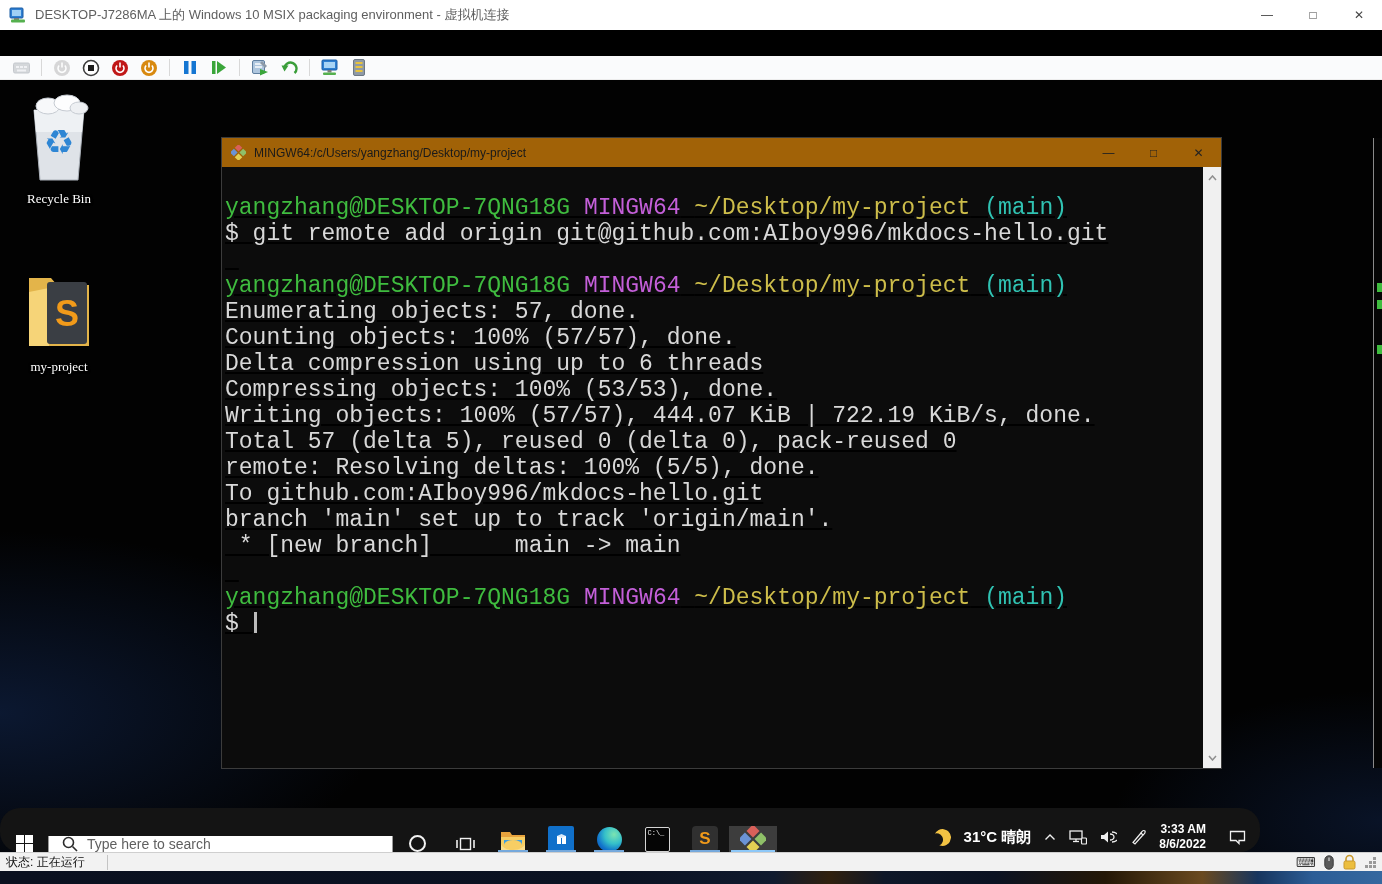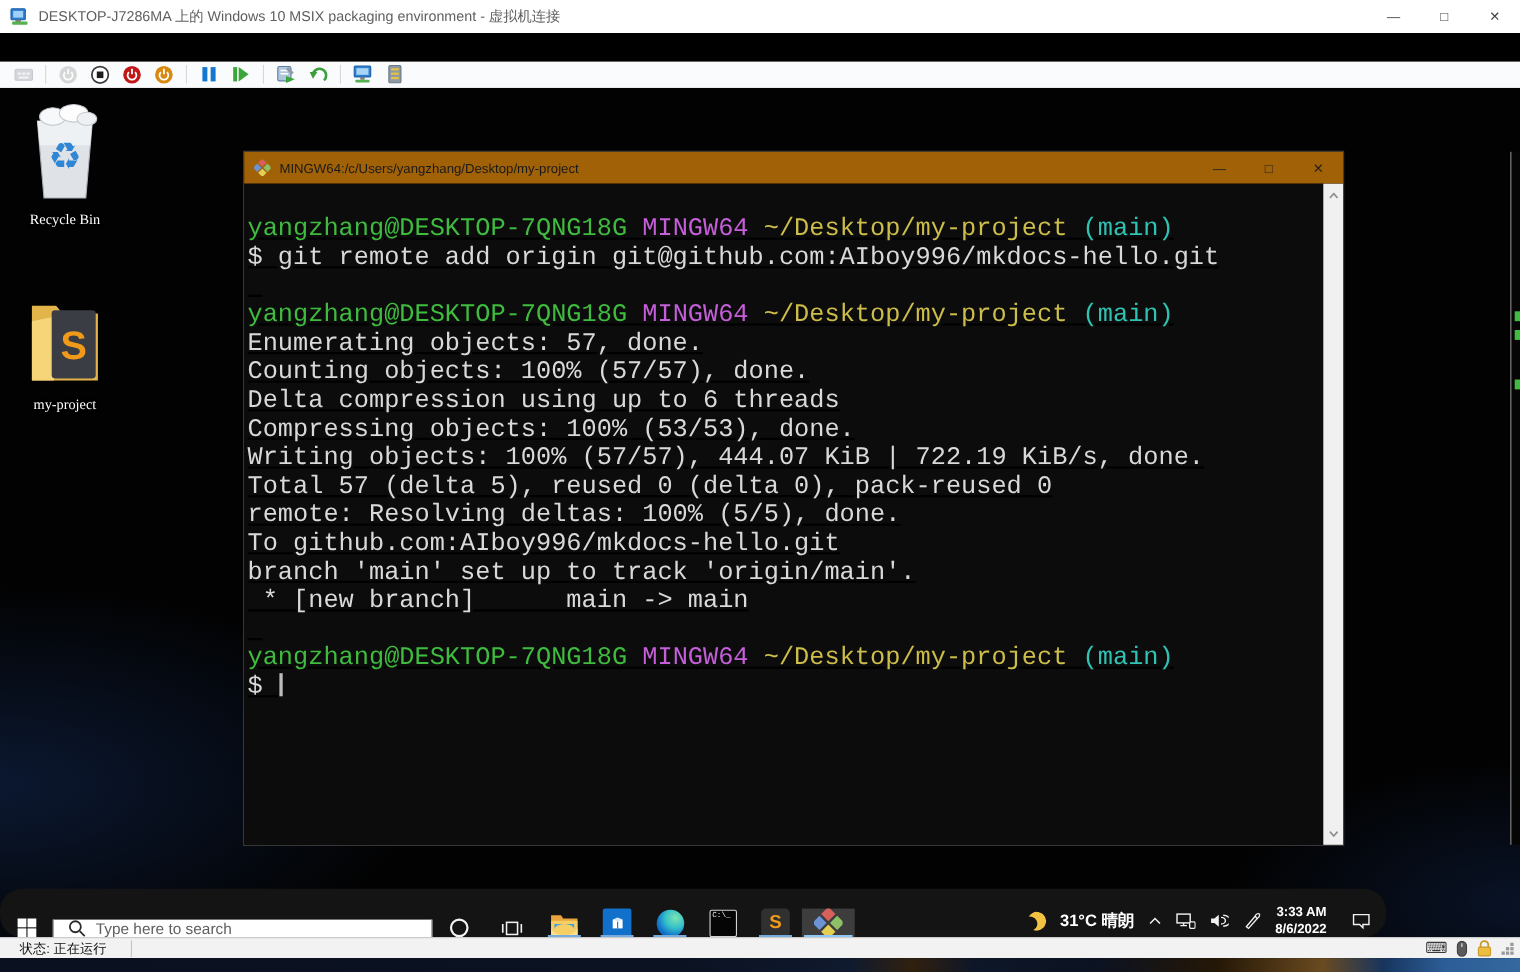--- a/index.html
+++ b/index.html
@@ -105,21 +105,21 @@
   .tray { margin-left:auto; display:flex; align-items:center; gap:13px; padding-right:14px;font-weight:bold; }
   .moon { width:17px; height:17px; border-radius:50%;
     box-shadow:inset -5px 4px 0 2px #f2c243; transform:rotate(18deg); }
   .tray-text { font-size:15px; color:#fff; }
   .clock { text-align:right; color:#fff; font-size:12px; line-height:15px; }
   .tray-ico { display:flex; align-items:center; justify-content:center; }
 
   
   .vm-statusbar { position:absolute; left:0; top:852px; width:1382px; height:19px;
     background:#f2f2f2; border-top:1px solid #cfcfcf; display:flex; align-items:center; }
-  .status-text { font-size:12px; color:#111; padding-left:18px; }
+  .status-text { font-size:12px; color:#111; padding-left:6px; }
   .status-sep { width:1px; height:15px; background:#c4c4c4; margin-left:22px; }
   .status-right { margin-left:auto; display:flex; align-items:center; gap:8px; padding-right:6px; }
   .kbd-ico { font-size:14px; color:#3a3a3a; font-family:"DejaVu Sans",sans-serif; }
   .grip { display:grid; grid-template-columns:3px 3px 3px; grid-template-rows:3px 3px 3px; gap:1px; }
   .grip i { background:transparent; } .grip i.d { background:#9a9a9a; }
 
   .host-strip { position:absolute; left:0; top:871px; width:1382px; height:13px;
     background:linear-gradient(90deg,#0a101f 0%,#0b1222 45%,#101a2e 56%,#30200e 60%,
       #0e1728 64%,#0b1222 72%,#241706 80%,#6a4a20 87%,#17355e 91%,#2c5d96 95%,#35689f 100%); }
 </style>

